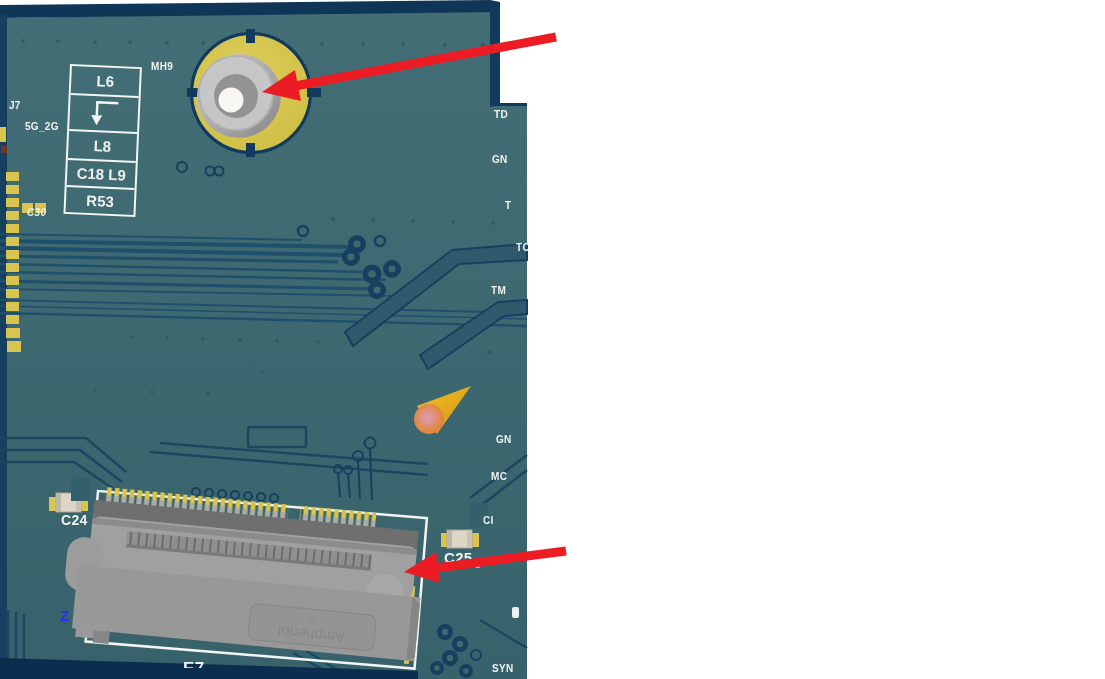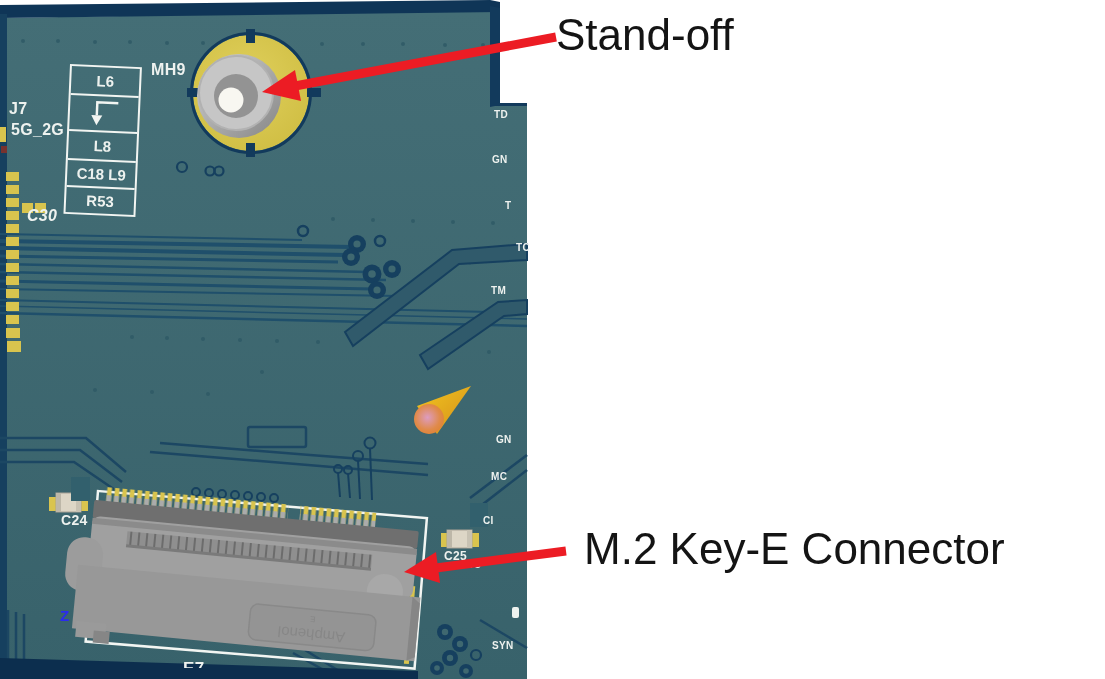--- a/index.html
+++ b/index.html
@@ -1,20 +1,20 @@
 <!DOCTYPE html>
 <html><head>
 <meta charset="utf-8">
 <style>
   html,body{margin:0;padding:0;background:#ffffff;}
   .stage{position:relative;width:1105px;height:679px;background:#ffffff;overflow:hidden;
          font-family:"Liberation Sans",sans-serif;}
   .board-art{position:absolute;left:0;top:0;z-index:1;}
   
-  .sk{position:absolute;z-index:10;color:#eef2ef;font-weight:bold;font-size:16px;
+  .sk{position:absolute;z-index:10;color:#eef2ef;font-weight:bold;font-size:10px;
       line-height:1;letter-spacing:.3px;white-space:nowrap;}
   .sk.edge{font-size:10px;}
   .sk.blue{color:#2a2af0;}
   .sk.clip{height:8px;overflow:hidden;font-size:17px;}
   
   .ref-table{position:absolute;left:70px;top:64px;width:68px;z-index:10;
              transform:rotate(2.5deg);transform-origin:top left;
              border:2px solid #f2f5f2;}
   .ref-row{border-bottom:2px solid #f2f5f2;color:#eef2ef;font-weight:bold;font-size:15px;
            display:flex;align-items:center;justify-content:center;height:25px;}
@@ -276,38 +276,38 @@
       <rect x="14" y="128" width="30" height="16" fill="#9a9a9a"></rect>
       <rect x="32" y="136" width="16" height="12" fill="#868686"></rect>
       <rect x="186" y="94" width="126" height="36" rx="8" fill="#949494" stroke="#898989" stroke-width="1.5"></rect>
       <text transform="translate(249 101) rotate(180)" text-anchor="middle" font-family="Liberation Sans,sans-serif" font-size="8" fill="#878787">E</text>
       <text transform="translate(249 114) rotate(180)" text-anchor="middle" font-family="Liberation Sans,sans-serif" font-size="15" fill="#878787">Amphenol</text>
     </g>
   </svg>
 
   <div class="sk" style="left:151px;top:62px;">MH9</div>
   <div class="sk" style="left:9px;top:101px;">J7</div>
-  <div class="sk" style="left:11px;top:122px;">5G_2G</div>
+  <div class="sk" style="left:25px;top:122px;">5G_2G</div>
   <div class="sk" style="left:27px;top:208px;font-style:italic;">C30</div>
   <div class="sk" style="left:61px;top:513px;font-size:14px;">C24</div>
-  <div class="sk" style="left:444px;top:550px;font-size:12px;">C25</div>
+  <div class="sk" style="left:444px;top:550px;font-size:15px;">C25</div>
   <div class="sk blue" style="left:60px;top:608px;font-size:15px;">Z</div>
   <div class="sk clip" style="left:183px;top:660px;">E7</div>
 
   <div class="sk edge" style="left:494px;top:110px;">TD</div>
   <div class="sk edge" style="left:492px;top:155px;">GN</div>
   <div class="sk edge" style="left:505px;top:201px;">T</div>
   <div class="sk edge" style="left:516px;top:243px;">TC</div>
   <div class="sk edge" style="left:491px;top:286px;">TM</div>
 
   <div class="sk edge" style="left:496px;top:435px;">GN</div>
   <div class="sk edge" style="left:491px;top:472px;">MC</div>
   <div class="sk edge" style="left:483px;top:516px;">CI</div>
   <div class="sk edge" style="left:466px;top:560px;">OU</div>
-  <div class="sk edge" style="left:492px;top:641px;">SYN</div>
+  <div class="sk edge" style="left:492px;top:664px;">SYN</div>
 
   <div class="ref-table">
     <div class="ref-row" style="height:27px;">L6</div>
     <div class="ref-row tall">
       <svg width="40" height="32" viewBox="0 0 40 32">
         <path d="M34,5 H13 V18" stroke="#f2f5f2" stroke-width="2.5" fill="none"></path>
         <polygon points="13,28 7.5,18 18.5,18" fill="#f2f5f2"></polygon>
       </svg>
     </div>
     <div class="ref-row" style="height:27px;">L8</div>
@@ -319,16 +319,14 @@
     <g>
       <line x1="556" y1="37" x2="295" y2="86" stroke="#ec1c24" stroke-width="9"></line>
       <polygon points="262,92 295,70 301,101" fill="#ec1c24"></polygon>
     </g>
     <g>
       <line x1="566" y1="551" x2="436" y2="568" stroke="#ec1c24" stroke-width="9"></line>
       <polygon points="404,572 436,552 440,583" fill="#ec1c24"></polygon>
     </g>
   </svg>
 
-  <div class="callout" style="left:556px;top:10px;">Stand-off</div>
-  <div class="callout" style="left:584px;top:524px;">M.2 Key-E Connector</div>
 
 </div>
 
 </body></html>

